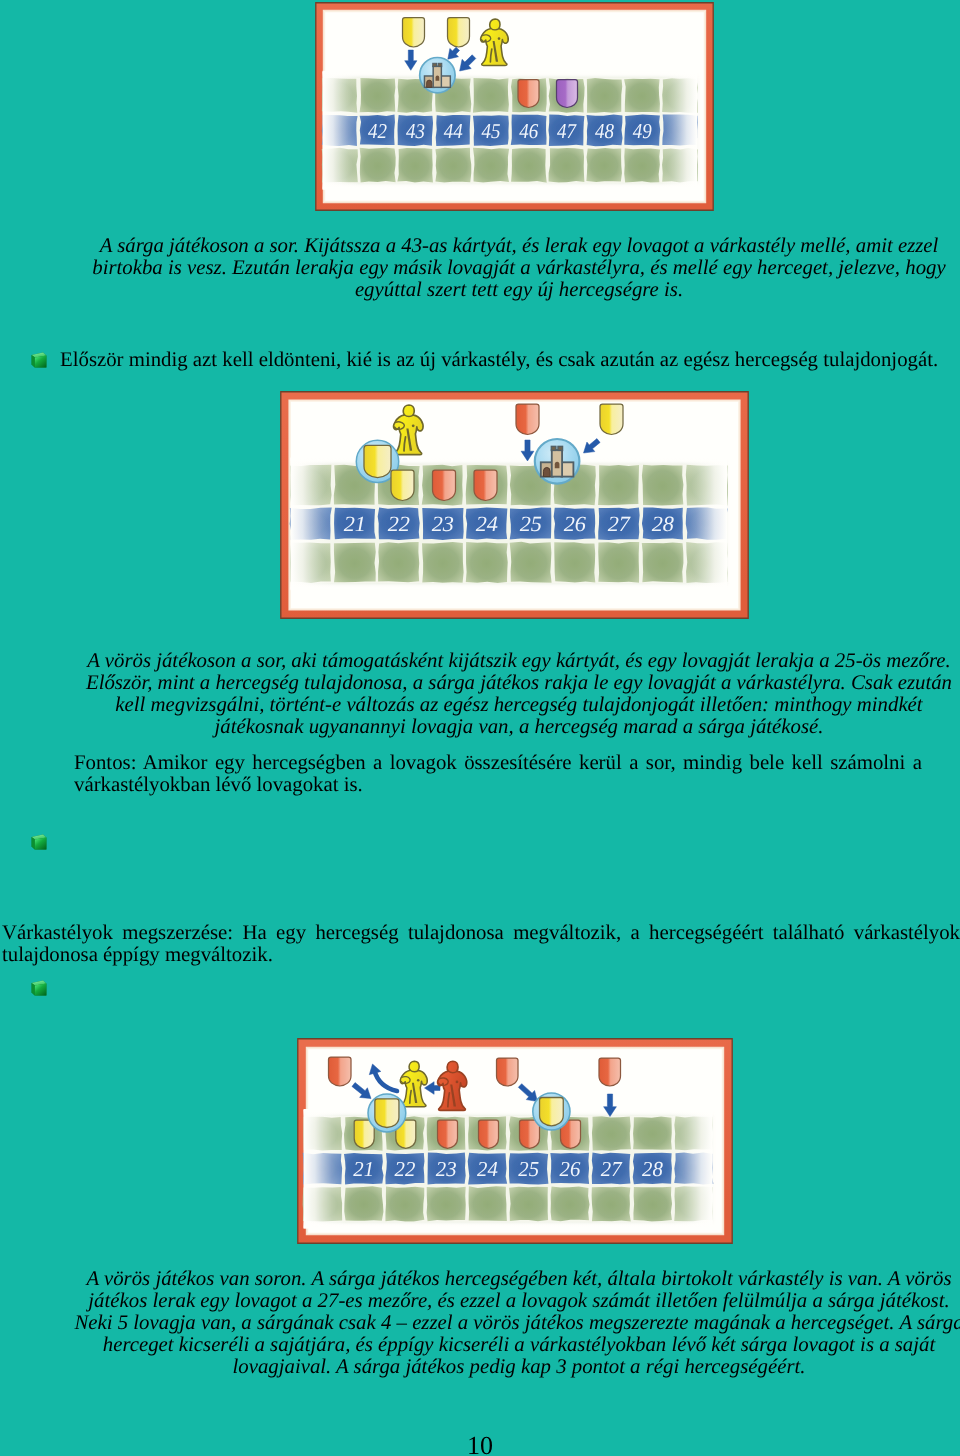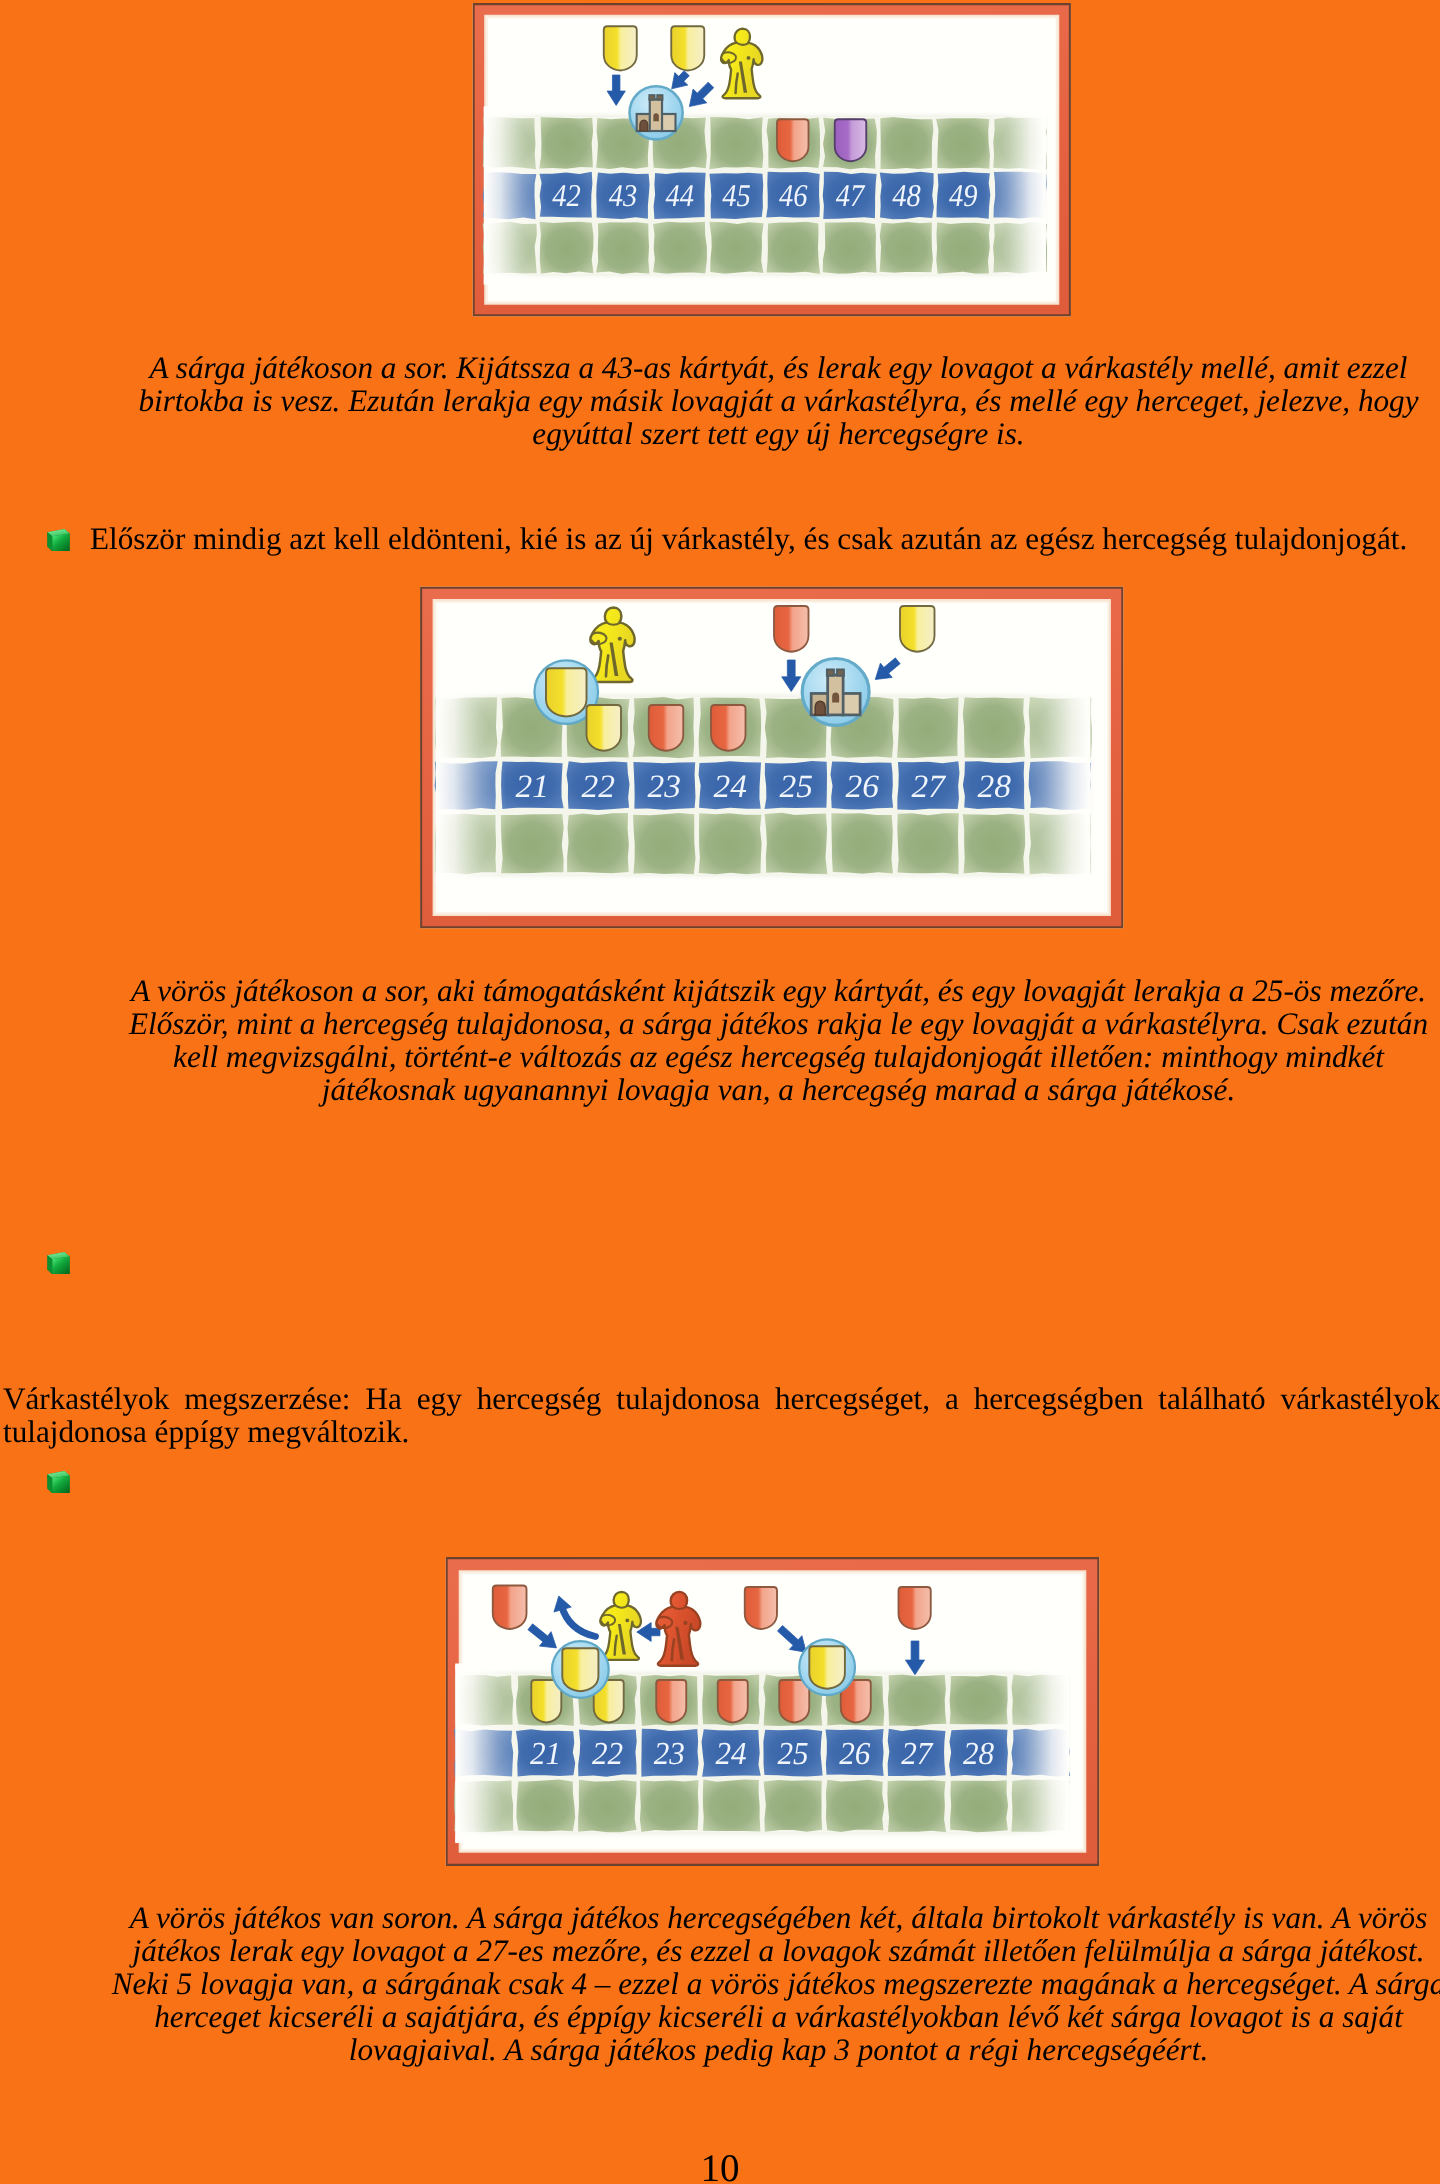--- a/index.html
+++ b/index.html
@@ -1,21 +1,21 @@
 <!DOCTYPE html>
 <html><head>
 <meta charset="utf-8">
 <style>
   html,body{margin:0;padding:0;}
   body{width:960px;height:1456px;background:#ffffff;
        font-family:"Liberation Serif",serif;color:#000;
        position:relative;overflow:hidden;
        -webkit-font-smoothing:antialiased;
        text-rendering:geometricPrecision;}
-  .page{position:relative;width:960px;height:1456px;background:#f97316;}
+  .page{position:relative;width:960px;height:1456px;background:#14b8a6;}
   .fig{position:absolute;line-height:0;filter:saturate(0.92) contrast(0.94) brightness(1.035) blur(0.22px);}
   .par{position:absolute;font-size:20.8px;line-height:22px;color:#000;opacity:0.999;}
   .ital{font-style:italic;text-align:center;}
   .just{text-align:justify;}
   .bul{position:absolute;line-height:0;}
   .lbl{font-weight:400;}
   .pageno{position:absolute;font-size:20.8px;line-height:22px;text-align:center;opacity:0.999;}
 </style>
 </head>
 <body>
@@ -398,38 +398,39 @@
         <rect x="281.43" y="71.30" width="11.98" height="14.31" fill="#dbc9a8" stroke="#4a5a62" stroke-width="1.83"></rect>
         <rect x="271.77" y="58.98" width="10.32" height="26.63" fill="#d2bd98" stroke="#4a5a62" stroke-width="1.83"></rect>
         <rect x="271.28" y="55.32" width="4.66" height="4.16" fill="#6d5d45" stroke="#4a5a62" stroke-width="1.33"></rect>
         <rect x="277.93" y="55.32" width="4.66" height="4.16" fill="#6d5d45" stroke="#4a5a62" stroke-width="1.33"></rect>
         <path d="M274.77,77.29 l0,-3.99 a2.33,2.66 0 0 1 4.66,0 l0,3.99 Z" fill="#6f4f33"></path>
         <path d="M263.45,85.61 l0,-5.33 a3.33,3.83 0 0 1 6.66,0 l0,5.33 Z" fill="#6c4a33" stroke="#4d3525" stroke-width="1.00"></path>
         <path d="M322.53,13.00 L340.47,13.00 Q343.00,13.00 343.00,15.53 L343.00,32.67 C343.00,39.53 337.48,43.04 331.50,43.50 C325.52,43.04 320.00,39.53 320.00,32.67 L320.00,15.53 Q320.00,13.00 322.53,13.00 Z" fill="url(#ysh)" stroke="#6e6436" stroke-width="1.25" stroke-linejoin="round"></path>
         <path d="M316.90,47.58 L309.27,53.93 L306.91,51.09 L303.50,62.00 L314.84,60.62 L312.48,57.77 L320.10,51.42 Z" fill="#1a55ad" stroke="#1a55ad" stroke-width="0.5" stroke-linejoin="round"></path>
       </svg></div>
 <div class="par ital" style="left:79px;top:650px;width:880px">A vörös játékoson a sor, aki támogatásként kijátszik egy kártyát, és egy lovagját lerakja a 25-ös mezőre. Először, mint a hercegség tulajdonosa, a sárga játékos rakja le egy lovagját a várkastélyra. Csak ezután kell megvizsgálni, történt-e változás az egész hercegség tulajdonjogát illetően: minthogy mindkét játékosnak ugyanannyi lovagja van, a hercegség marad a sárga játékosé.</div>
+<div class="par just" style="left:74px;top:752px;width:848px"><span>Fontos:</span> <span>Amikor egy hercegségben a lovagok összesítésére kerül a sor, mindig bele kell számolni a várkastélyokban lévő lovagokat is.</span></div>
 <div class="bul" style="left:31px;top:834px"><svg width="16" height="16" viewBox="0 0 16 16" xmlns="http://www.w3.org/2000/svg">
         <defs>
           <linearGradient id="bg1" x1="0.08" y1="0.05" x2="0.85" y2="1">
             <stop offset="0" stop-color="#49e87a"></stop>
             <stop offset="0.42" stop-color="#13ab3e"></stop>
             <stop offset="1" stop-color="#026b20"></stop>
           </linearGradient>
           <linearGradient id="bg2" x1="0" y1="0" x2="0.6" y2="1">
             <stop offset="0" stop-color="#8bf3a9"></stop>
             <stop offset="1" stop-color="#35c35c"></stop>
           </linearGradient>
         </defs>
         <path d="M0.6,2.9 L12.0,0.6 L15.4,3.6 L15.4,15.4 L3.6,15.4 L0.6,12.4 Z" fill="#0a7d2a"></path>
         <path d="M0.6,2.9 L12.0,0.6 L15.4,3.6 L3.9,5.5 Z" fill="url(#bg2)"></path>
         <path d="M0.6,2.9 L3.9,5.5 L3.9,15.4 L0.6,12.4 Z" fill="#0c8f30"></path>
         <path d="M3.9,5.5 L15.4,3.6 L15.4,15.4 L3.9,15.4 Z" fill="url(#bg1)"></path>
       </svg></div>
-<div class="par just" style="left:2px;top:922px;width:958px"><span class="lbl">Várkastélyok megszerzése:</span> <span>Ha egy hercegség tulajdonosa hercegséget, a hercegségben található várkastélyok tulajdonosa éppígy megváltozik.</span></div>
+<div class="par just" style="left:2px;top:922px;width:958px"><span class="lbl">Várkastélyok megszerzése:</span> <span>Ha egy hercegség tulajdonosa megváltozik, a hercegségéért található várkastélyok tulajdonosa éppígy megváltozik.</span></div>
 <div class="bul" style="left:31px;top:980px"><svg width="16" height="16" viewBox="0 0 16 16" xmlns="http://www.w3.org/2000/svg">
         <defs>
           <linearGradient id="bg1" x1="0.08" y1="0.05" x2="0.85" y2="1">
             <stop offset="0" stop-color="#49e87a"></stop>
             <stop offset="0.42" stop-color="#13ab3e"></stop>
             <stop offset="1" stop-color="#026b20"></stop>
           </linearGradient>
           <linearGradient id="bg2" x1="0" y1="0" x2="0.6" y2="1">
             <stop offset="0" stop-color="#8bf3a9"></stop>
             <stop offset="1" stop-color="#35c35c"></stop>

